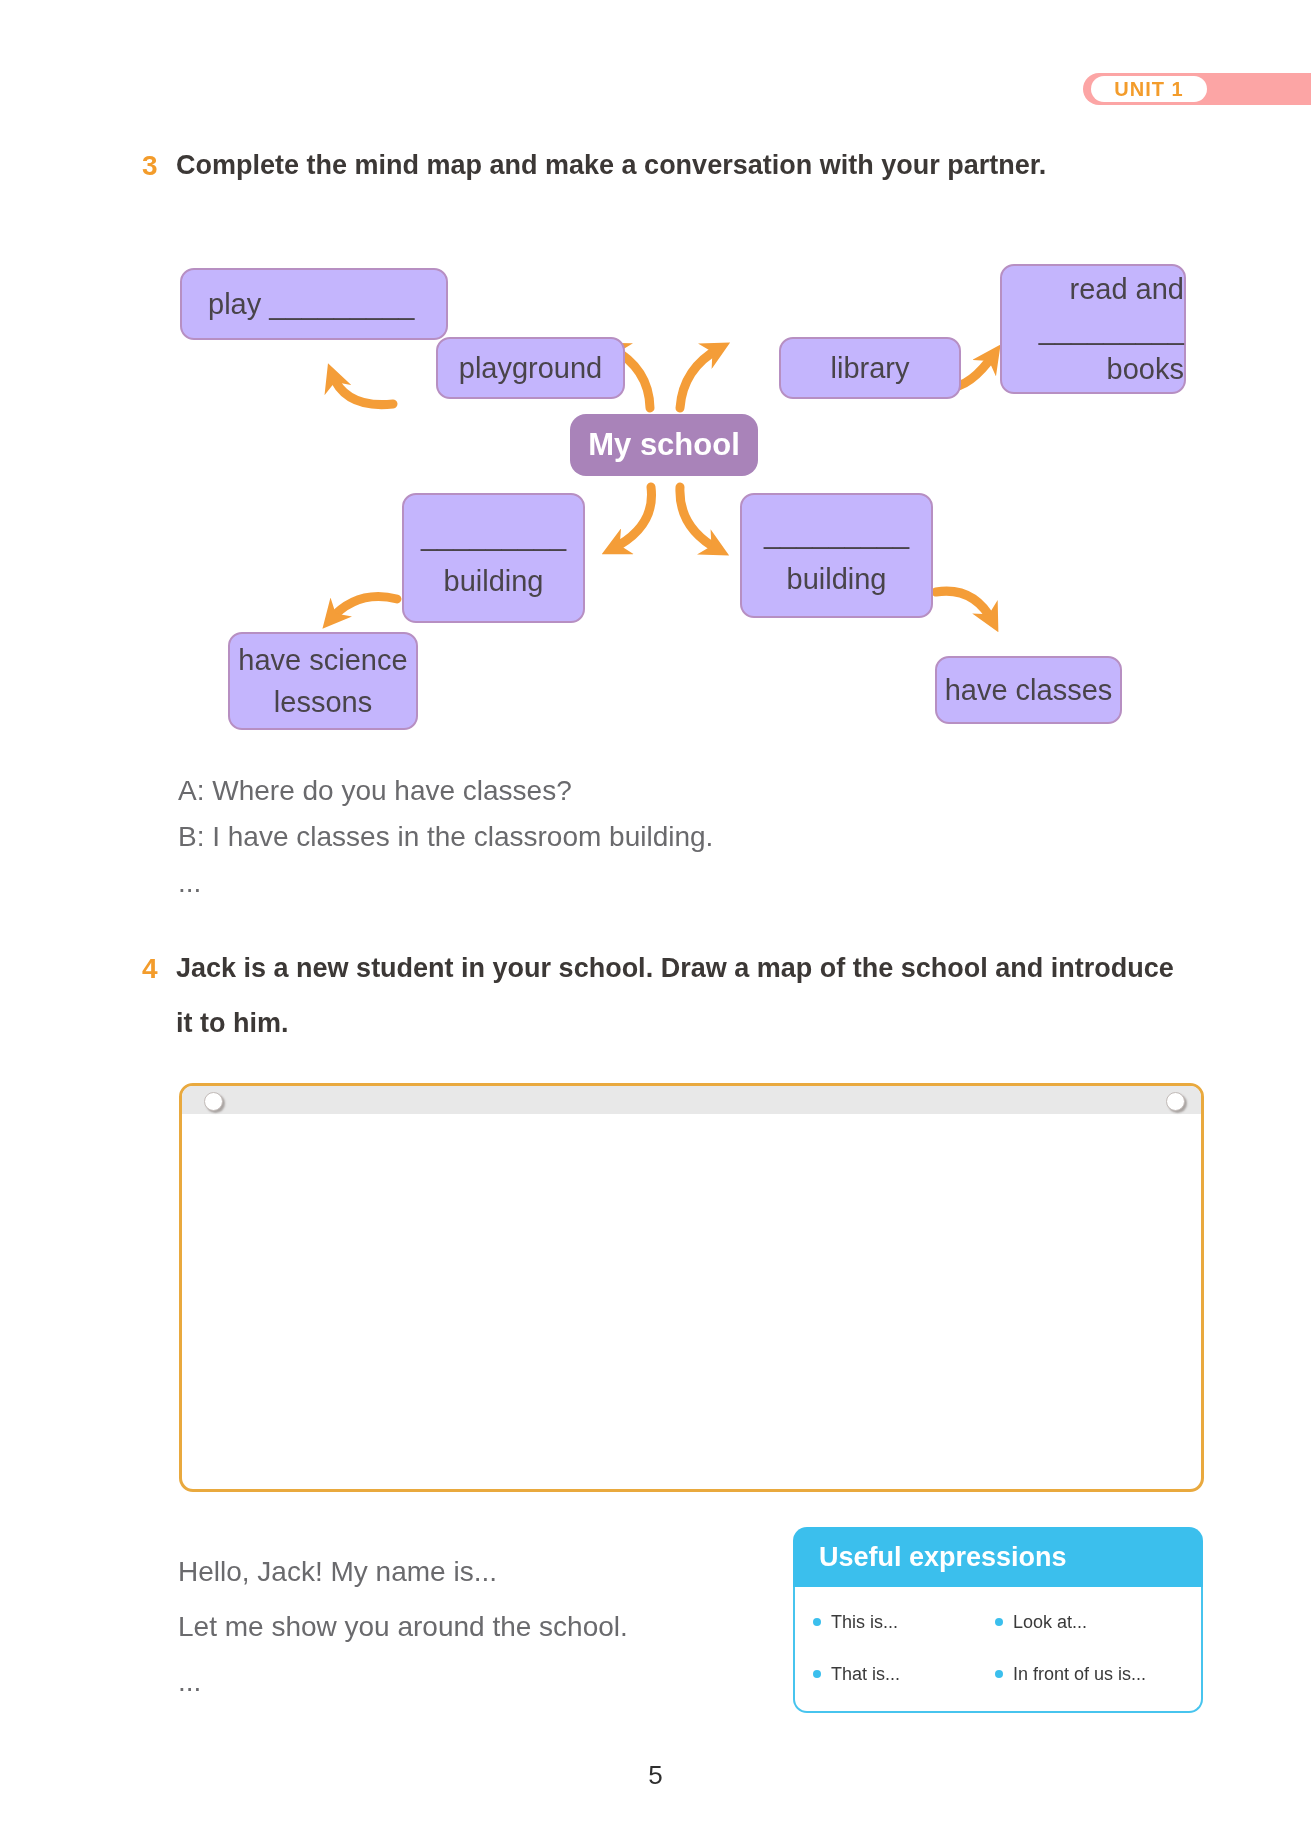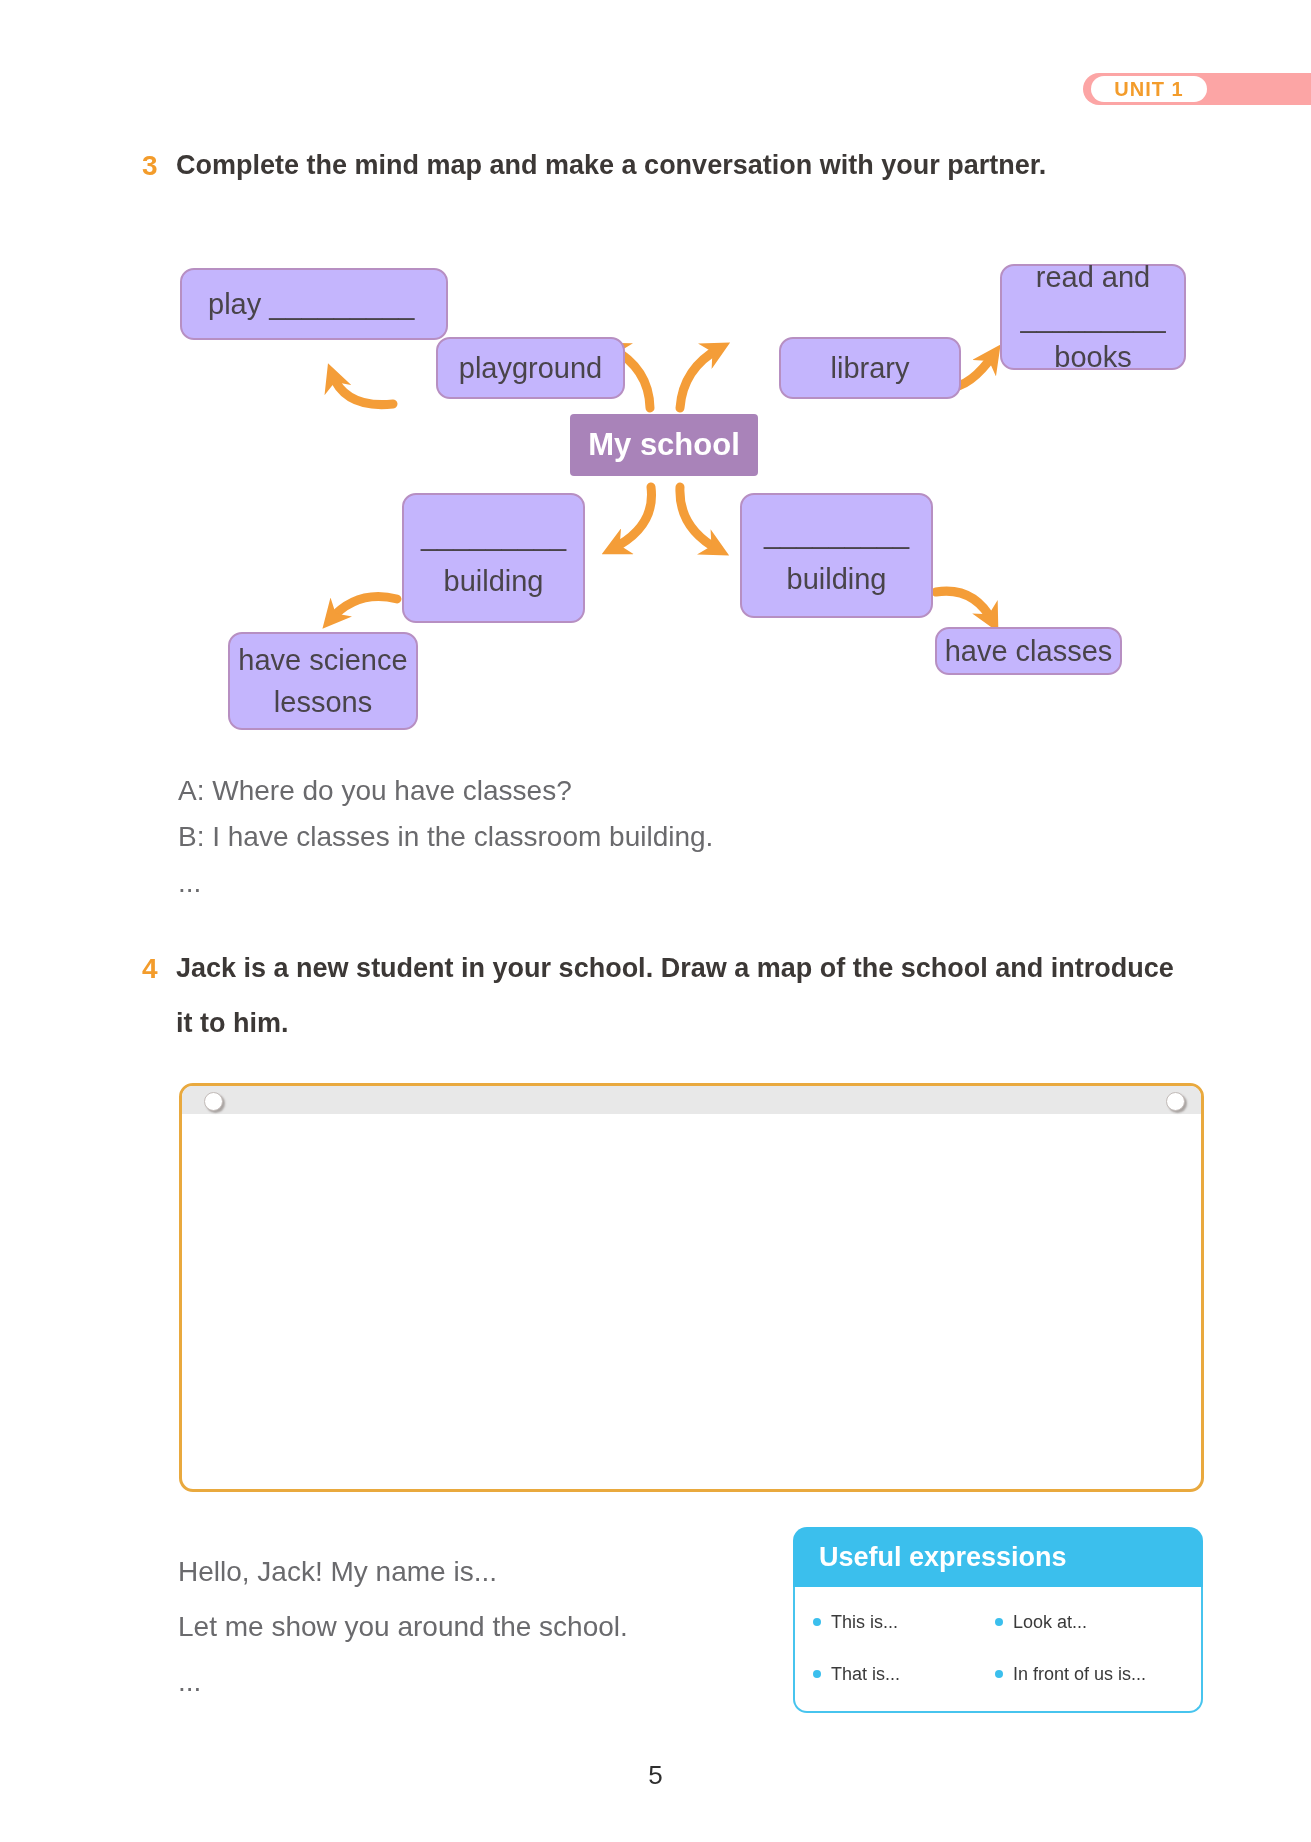--- a/index.html
+++ b/index.html
@@ -14,21 +14,21 @@
     border-radius:13px;display:flex;align-items:center;justify-content:center;}
   .unit-pill span{color:#F39C2B;font-weight:bold;font-size:20px;letter-spacing:1px;}
   
   .ex-number{position:absolute;color:#F39C2B;font-weight:bold;font-size:28px;}
   .ex-text{position:absolute;color:#3C3836;font-weight:bold;font-size:27px;}
   
   .mbox{position:absolute;background:#c4b5fd;border:2px solid #B78FC2;border-radius:14px;
     color:#49444A;font-size:29px;font-weight:300;display:flex;flex-direction:column;
     align-items:center;justify-content:center;text-align:center;box-sizing:border-box;line-height:42px;}
   .mbox.left-align{align-items:flex-start;padding-left:26px;}
-  .center-box{position:absolute;background:#A983B9;border-radius:4px;color:#ffffff;
+  .center-box{position:absolute;background:#A983B9;border-radius:16px;color:#ffffff;
     font-size:31px;font-weight:bold;display:flex;align-items:center;justify-content:center;}
   
   .copy{position:absolute;color:#6A6A6D;font-size:28px;font-weight:300;}
   .copy div{height:46px;line-height:46px;}
   .copy.wide div{height:55px;line-height:55px;}
   
   .draw-box{position:absolute;left:179px;top:1083px;width:1025px;height:409px;
     border:3px solid #E9A93E;border-radius:14px;box-sizing:border-box;background:#ffffff;}
   .draw-band{position:absolute;left:0;top:0;right:0;height:28px;background:#E8E8E8;
     border-radius:10px 10px 0 0;}
@@ -84,21 +84,21 @@
   </div>
 
   <div class="mbox" style="left:401px;top:337px;width:189px;height:62px;margin-left:35px;">
     <div>playground</div>
   </div>
 
   <div class="mbox" style="left:779px;top:337px;width:182px;height:62px;">
     <div>library</div>
   </div>
 
-  <div class="mbox" style="left:1000px;top:264px;width:186px;height:106px;line-height:40px;">
+  <div class="mbox" style="left:1000px;top:264px;width:186px;height:130px;line-height:40px;align-items:flex-end;">
     <div>read and</div>
     <div>_________</div>
     <div>books</div>
   </div>
 
   <div class="center-box" style="left:570px;top:414px;width:188px;height:62px;">
     <span>My school</span>
   </div>
 
   <div class="mbox" style="left:402px;top:493px;width:183px;height:130px;line-height:46px;">
@@ -109,21 +109,21 @@
   <div class="mbox" style="left:740px;top:493px;width:193px;height:125px;line-height:46px;">
     <div>_________</div>
     <div>building</div>
   </div>
 
   <div class="mbox" style="left:228px;top:632px;width:190px;height:98px;line-height:42px;">
     <div>have science</div>
     <div>lessons</div>
   </div>
 
-  <div class="mbox" style="left:935px;top:627px;width:187px;height:48px;">
+  <div class="mbox" style="left:935px;top:656px;width:187px;height:68px;">
     <div>have classes</div>
   </div>
 
   <div class="copy" style="left:178px;top:768px;">
     <div>A: Where do you have classes?</div>
     <div>B: I have classes in the classroom building.</div>
     <div>...</div>
   </div>
 
   <div class="ex-number" style="left:142px;top:953px;">4</div>

